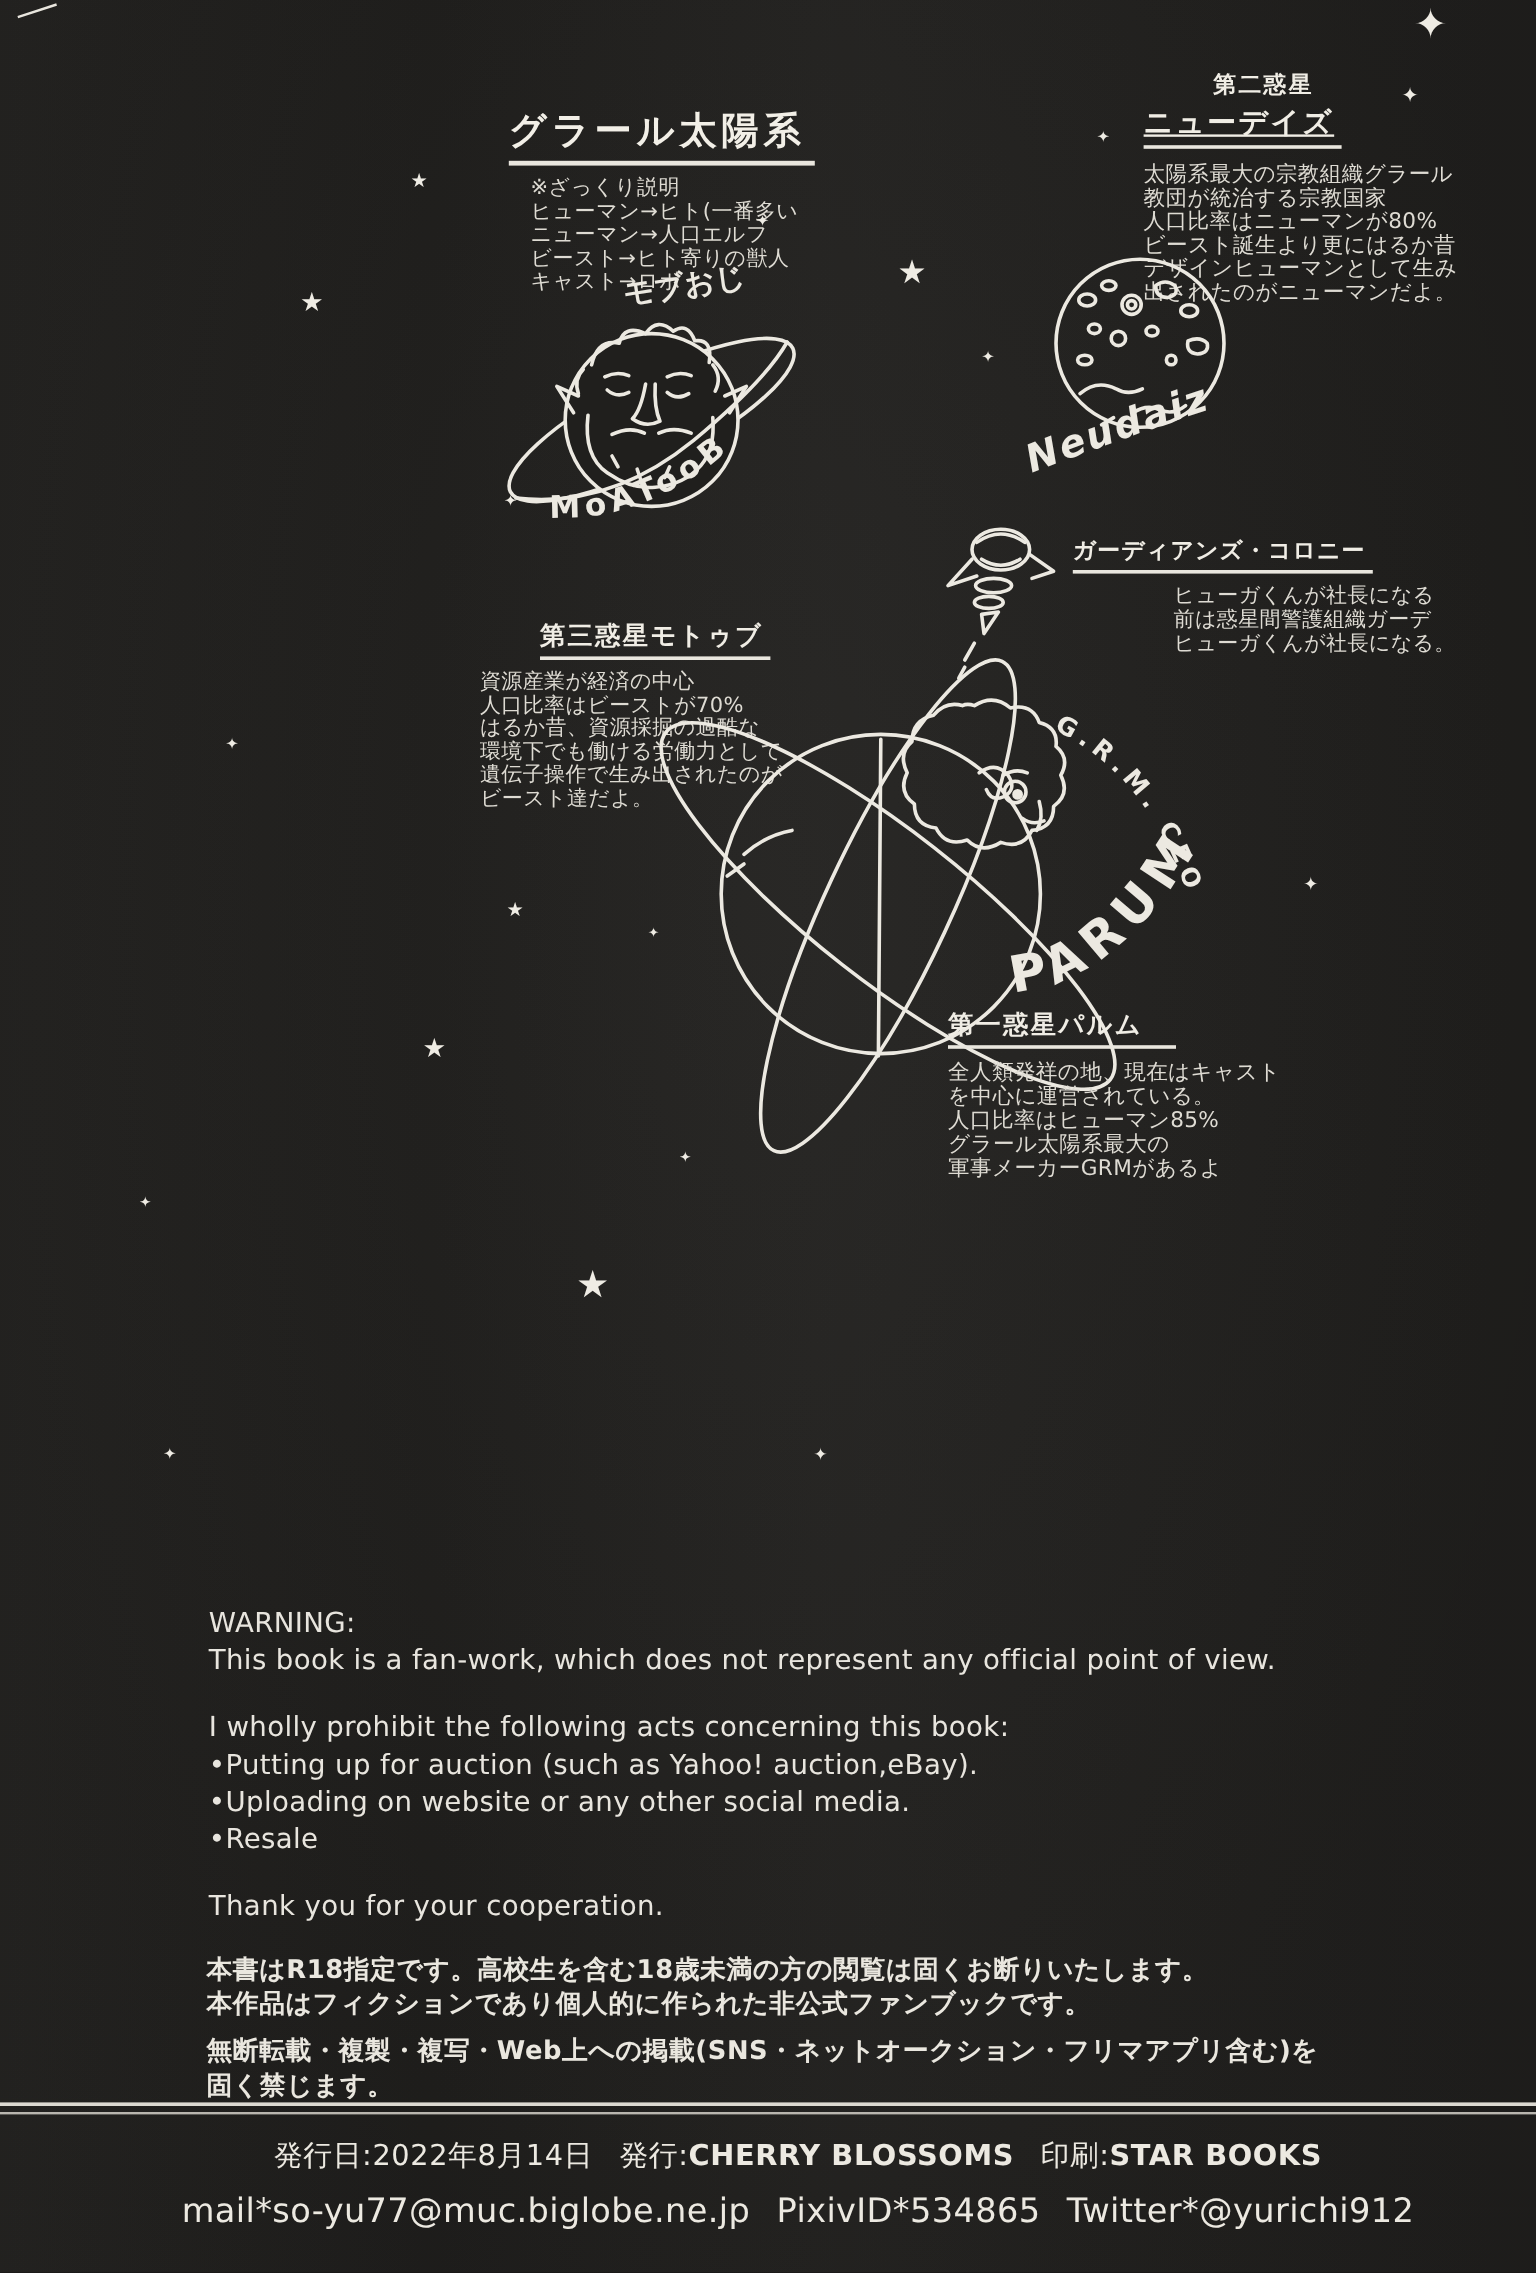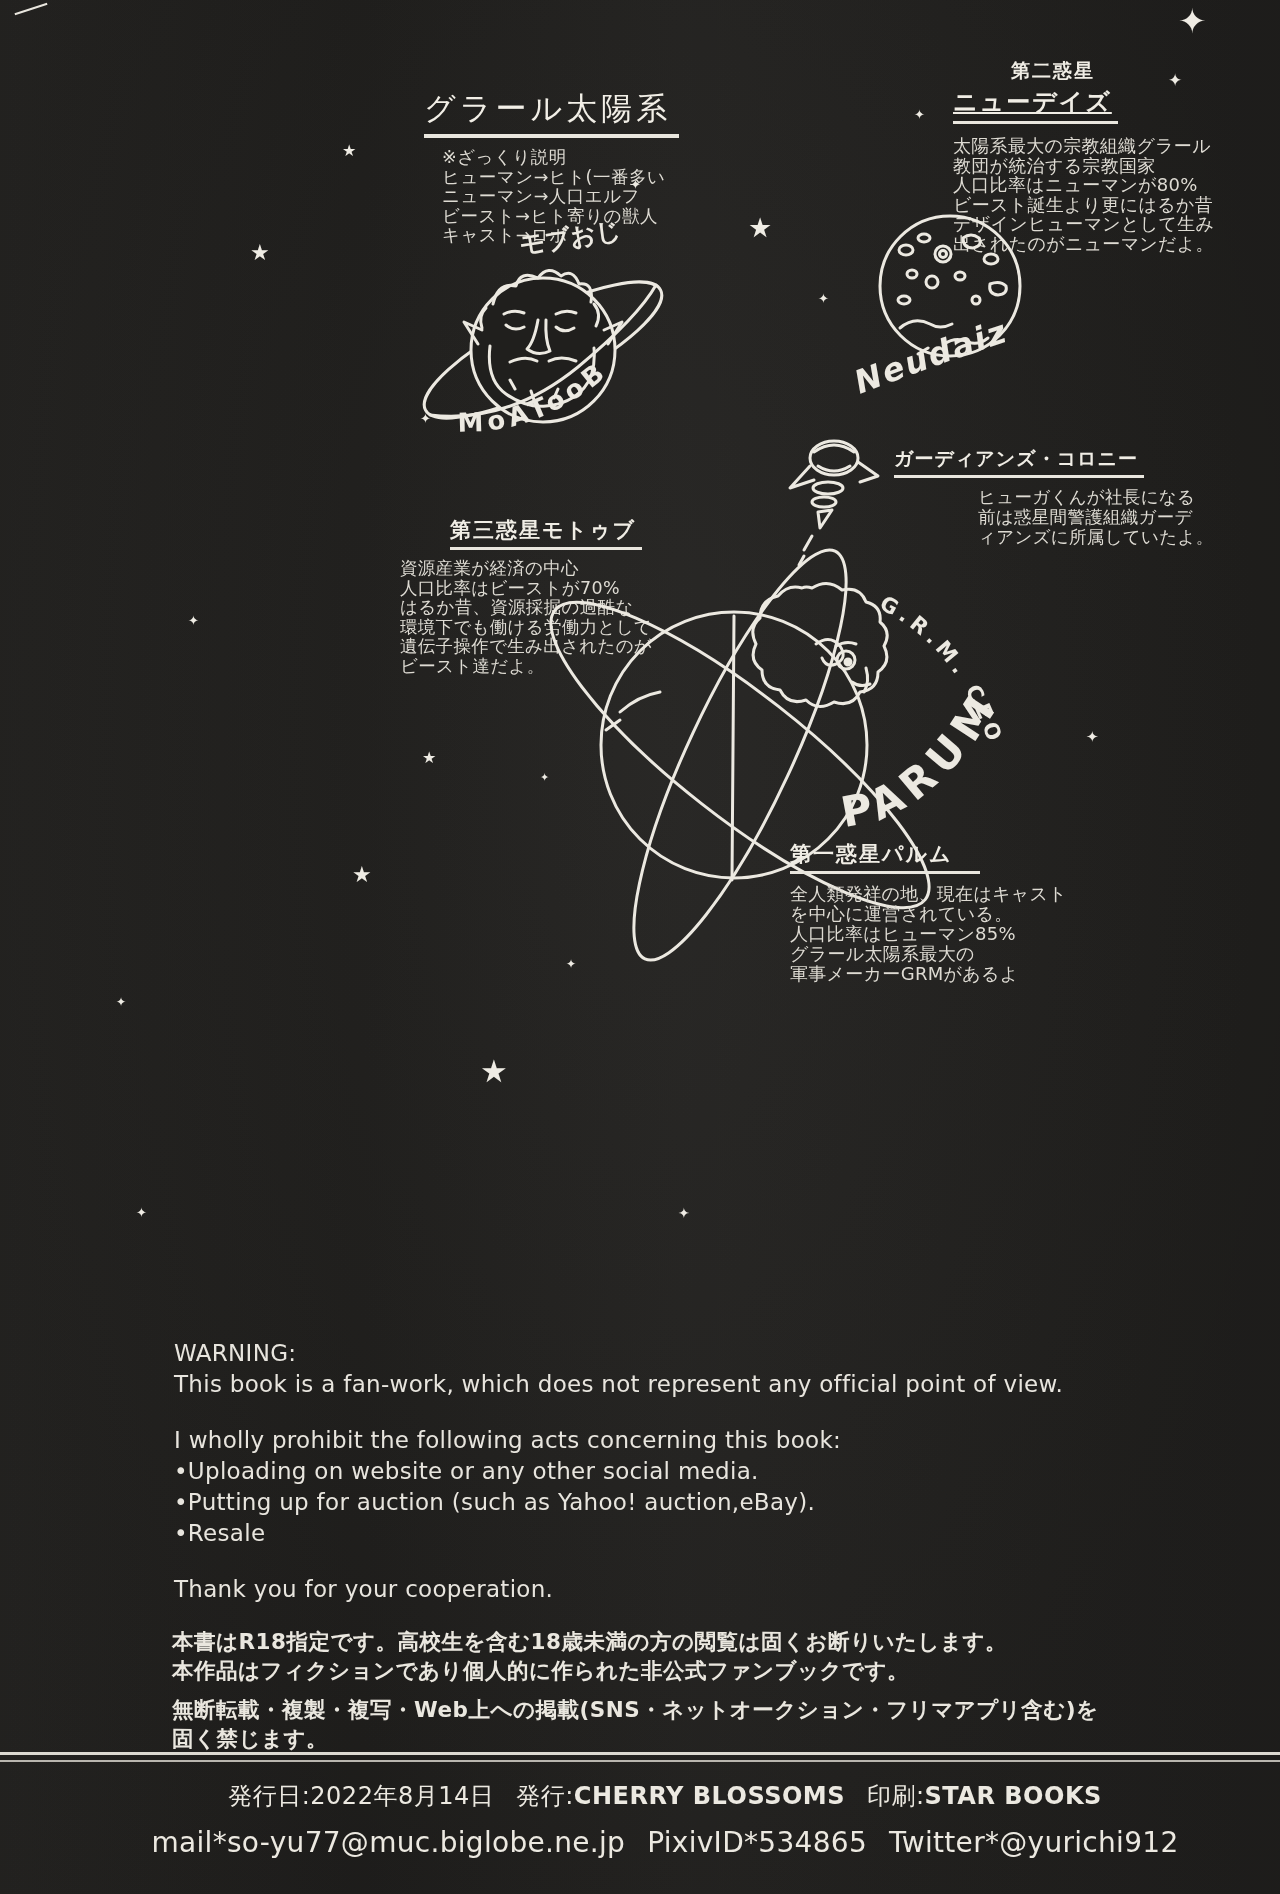--- a/index.html
+++ b/index.html
@@ -18,21 +18,21 @@
   }
   .abs { position:absolute; }
   .star { position:absolute; color:#efece4; line-height:1; z-index:3; }
   .jp-kicker { font-weight:bold; letter-spacing:2px; }
   .jp-heading {
     display:inline-block; font-weight:bold; letter-spacing:2px;
     border-bottom:3px solid #e9e6de; padding:0 6px 3px 0;
     color:#f0ede5;
   }
   .title-block h1{
-    font-size:31px; font-weight:normal; letter-spacing:4px; color:#f2efe7;
+    font-size:31px; font-weight:bold; letter-spacing:4px; color:#f2efe7;
     border-bottom:4px solid #e9e6de; display:inline-block; padding:0 8px 4px 0;
   }
   .note-lines { margin:10px 0 0 18px; font-size:17.5px; line-height:19.5px; letter-spacing:0.5px; color:#dedbd3; }
   .desc { font-size:18px; line-height:19.5px; letter-spacing:0.3px; color:#dedbd3; }
   .desc div, .note-lines div { white-space:nowrap; }
 
   .neudaiz-block  { left:953px; top:58px;  width:290px; }
   .neudaiz-block .jp-kicker  { margin-left:58px; font-size:19px; color:#f0ede5; }
   .neudaiz-block .jp-heading { font-size:24px; margin-top:2px;text-decoration:underline; }
   .neudaiz-block .desc { margin-top:12px; }
@@ -185,21 +185,21 @@
     <path d="M 56,88 L 70,86 L 58,104 Z"></path>
     <path d="M 50,112 l -8,14"></path>
     <path d="M 42,132 l -5,9"></path>
   </svg>
 
   <div class="abs guardians-block">
     <div class="jp-heading">ガーディアンズ・コロニー</div>
     <div class="desc">
       <div>ヒューガくんが社長になる</div>
       <div>前は惑星間警護組織ガーデ</div>
-      <div>ィアンズに所属していたよ。</div>
+      <div>ヒューガくんが社長になる。</div>
     </div>
   </div>
 
   <div class="abs motoob-block">
     <div class="jp-heading">第三惑星モトゥブ</div>
     <div class="desc">
       <div>資源産業が経済の中心</div>
       <div>人口比率はビーストが70%</div>
       <div>はるか昔、資源採掘の過酷な</div>
       <div>環境下でも働ける労働力として</div>
@@ -244,22 +244,22 @@
       <div>グラール太陽系最大の</div>
       <div>軍事メーカーGRMがあるよ</div>
     </div>
   </div>
 
   <div class="abs warning-block">
     <div>WARNING:</div>
     <div>This book is a fan-work, which does not represent any official point of view.</div>
     <div class="w-group">
       <div>I wholly prohibit the following acts concerning this book:</div>
+      <div>•Putting up for auction (such as Yahoo! auction,eBay).</div>
       <div>•Uploading on website or any other social media.</div>
-      <div>•Putting up for auction (such as Yahoo! auction,eBay).</div>
       <div>•Resale</div>
     </div>
     <div class="w-group">
       <div>Thank you for your cooperation.</div>
     </div>
   </div>
 
   <div class="abs r18-block">
     <div>本書はR18指定です。高校生を含む18歳未満の方の閲覧は固くお断りいたします。</div>
     <div>本作品はフィクションであり個人的に作られた非公式ファンブックです。</div>

